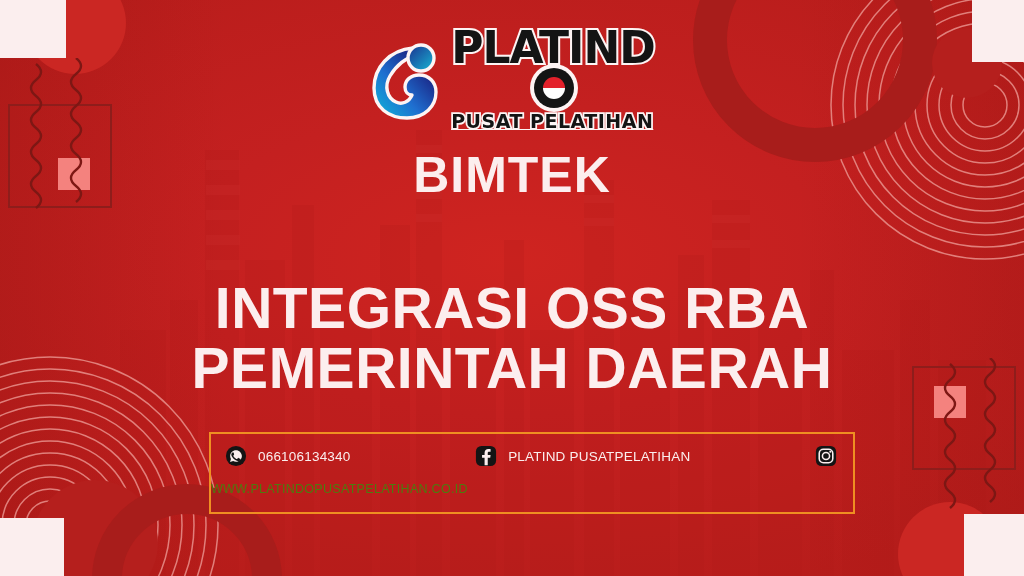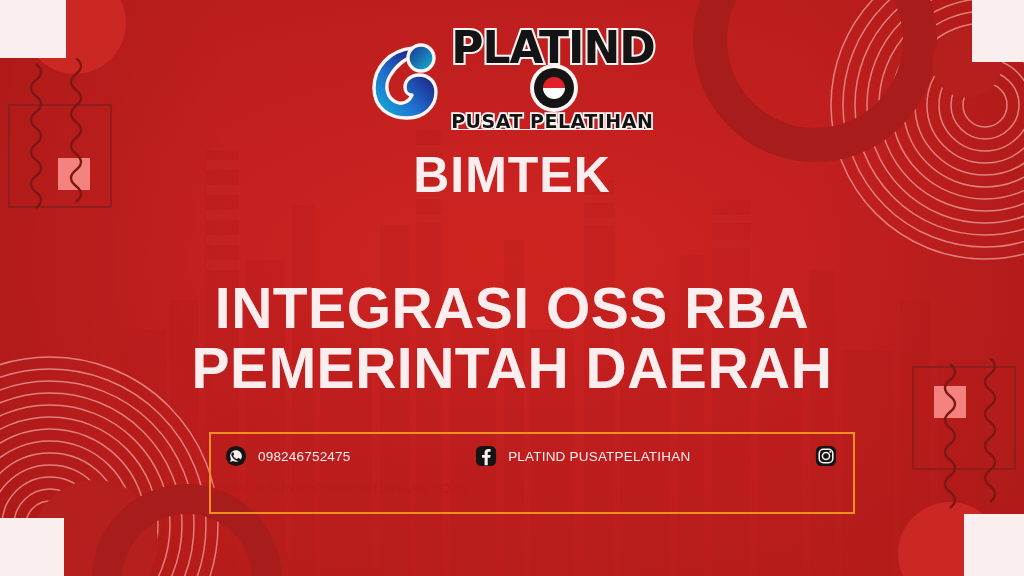--- a/index.html
+++ b/index.html
@@ -201,21 +201,21 @@
     font-size: 13.5px;
     color: #fbeeee;
     letter-spacing: .2px;
     white-space: nowrap;
   }
   .contact-web {
     margin-top: 15px;
     text-align: left;
     font-family: "Liberation Sans", sans-serif;
     font-size: 12.5px;
-    color: #b91c1c;
+    color: #4d7c0f;
     letter-spacing: .3px;
   }
   .ic { width: 22px; height: 22px; flex: none; display: block; }
 </style>
 </head>
 <body>
 
 <div class="banner">
 
   <div class="bg-red"></div>
@@ -368,21 +368,21 @@
 
   <div class="contact-box">
     <div class="contact-row">
 
       <div class="contact-item">
         <svg class="ic" viewBox="0 0 24 24">
           <circle cx="12" cy="12" r="11" fill="#141414"></circle>
           <path fill="#fbeeee" d="M12 5.6c-3.5 0-6.4 2.9-6.4 6.4 0 1.2.3 2.3.9 3.2l-1 3.3 3.4-1c.9.5 1.9.8 3.1.8 3.5 0 6.4-2.9 6.4-6.3S15.5 5.6 12 5.6z"></path>
           <path fill="#141414" d="M9.6 8.5c-.2-.4-.4-.4-.6-.4h-.5c-.2 0-.5.1-.7.4-.3.3-.9.9-.9 2.1s.9 2.4 1 2.6c.1.2 1.7 2.8 4.3 3.8 2.1.8 2.6.7 3 .6.5-.1 1.4-.6 1.6-1.2.2-.6.2-1.1.1-1.2-.1-.1-.2-.2-.5-.3l-1.7-.8c-.2-.1-.4-.1-.6.1l-.8 1c-.1.2-.3.2-.5.1-.3-.1-1.2-.5-2.2-1.4-.8-.7-1.4-1.6-1.5-1.9-.1-.2 0-.4.1-.5l.4-.5c.1-.2.2-.3.3-.5.1-.2 0-.4 0-.5l-.4-1.5z"></path>
         </svg>
-        <span class="label">098246752475</span>
+        <span class="label">066106134340</span>
       </div>
 
       <div class="contact-item">
         <svg class="ic" viewBox="0 0 24 24">
           <rect x="1" y="1" width="22" height="22" rx="6" fill="#141414"></rect>
           <path fill="#fbeeee" d="M13.9 22v-8h2.7l.4-3.1h-3.1V8.9c0-.9.25-1.5 1.55-1.5H17V4.6c-.3 0-1.3-.12-2.45-.12-2.43 0-4.1 1.48-4.1 4.2v2.22H7.7V14h2.75v8z"></path>
         </svg>
         <span class="label">PLATIND PUSATPELATIHAN</span>
       </div>
 

